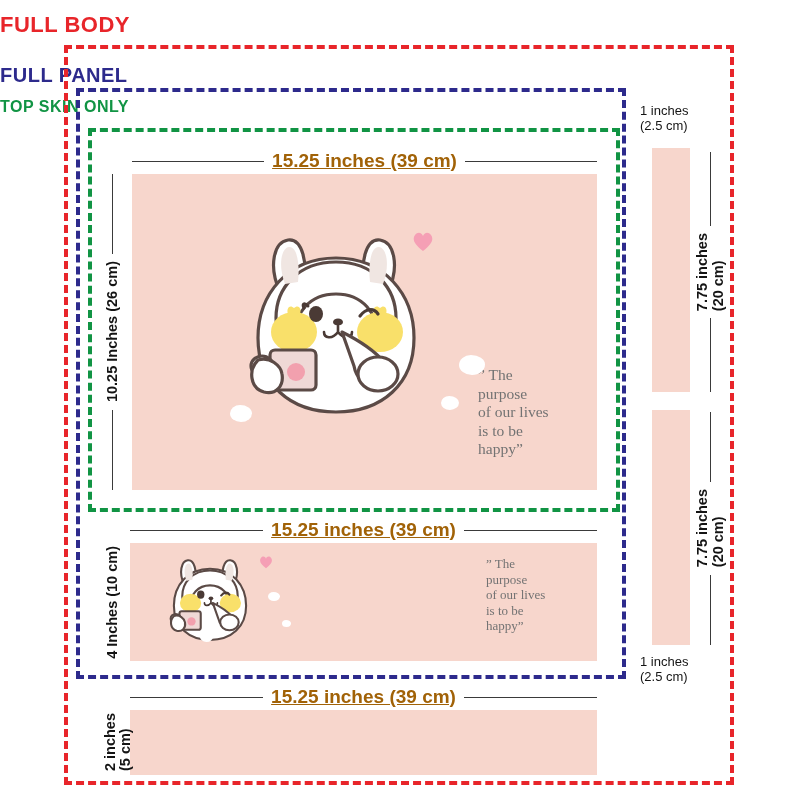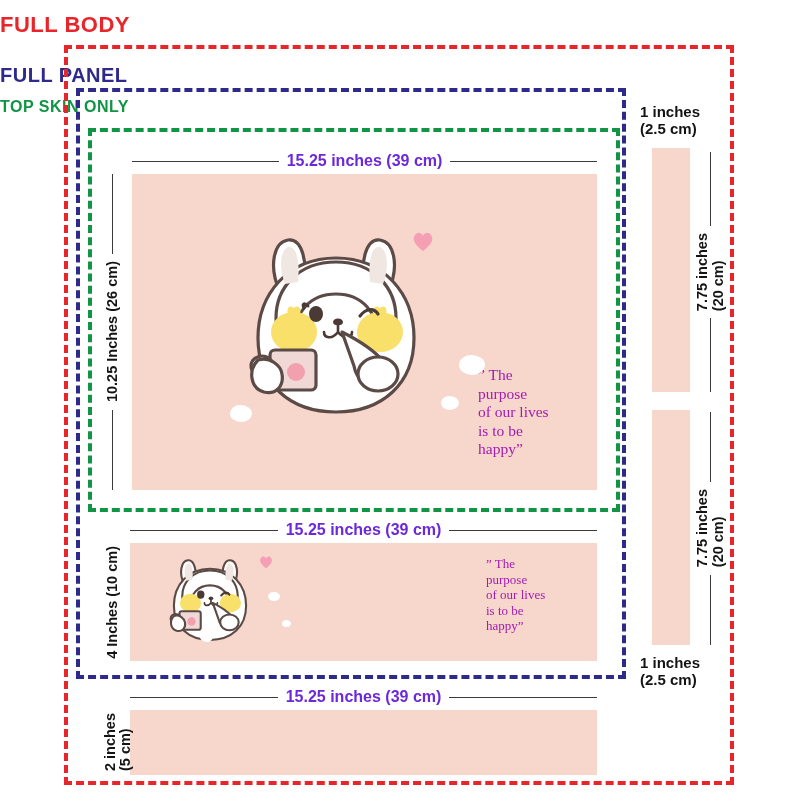--- a/index.html
+++ b/index.html
@@ -33,21 +33,21 @@
   #top-skin-panel{left:132px;top:174px;width:465px;height:316px;}
   #front-panel{left:130px;top:543px;width:467px;height:118px;}
   #bottom-strip{left:130px;top:710px;width:467px;height:65px;}
   #side-strip-1{left:652px;top:148px;width:38px;height:244px;}
   #side-strip-2{left:652px;top:410px;width:38px;height:235px;}
 
   
   .hdim{position:absolute;height:16px;display:flex;align-items:center;
         justify-content:center;gap:8px;}
   .hdim .rule{flex:1 1 auto;height:0;border-top:1.4px solid #3a3a3a;}
-  .hdim .txt{font-size:16px;font-weight:bold;color:#6d28d9;white-space:nowrap;}
+  .hdim .txt{font-size:19px;font-weight:bold;color:#a16207;white-space:nowrap;text-decoration:underline;}
   #dim-top-width{left:132px;top:153px;width:465px;}
   #dim-front-width{left:130px;top:522px;width:467px;}
   #dim-bottom-width{left:130px;top:689px;width:467px;}
 
   
   .vdim{position:absolute;width:16px;display:flex;flex-direction:column;
         align-items:center;justify-content:center;gap:7px;}
   .vdim .rule{flex:1 1 auto;width:0;border-left:1.4px solid #3a3a3a;}
   .vdim .txt{font-size:14.5px;font-weight:bold;color:#141414;white-space:nowrap;
              writing-mode:vertical-rl;transform:rotate(180deg);}
@@ -57,28 +57,28 @@
   #dim-strip2-height{left:702px;top:412px;height:233px;}
 
   
   .vdim2{position:absolute;display:flex;flex-direction:row-reverse;
          align-items:center;justify-content:center;}
   .vdim2 .txt{font-size:14.5px;font-weight:bold;color:#141414;white-space:nowrap;
               writing-mode:vertical-rl;transform:rotate(180deg);line-height:1.05;}
   #dim-bottom-height{left:98px;top:710px;width:40px;height:65px;}
 
   
-  .cap{position:absolute;font-size:15px;font-weight:bold;color:#141414;
+  .cap{position:absolute;font-size:13px;font-weight:normal;color:#141414;
        line-height:1.12;white-space:nowrap;}
   #cap-strip-top{left:640px;top:104px;}
   #cap-strip-bottom{left:640px;top:655px;}
 
   
   .quote{position:absolute;font-family:"Liberation Serif", serif;
-         color:#a21caf;line-height:1.2;white-space:pre-line;}
+         color:#737373;line-height:1.2;white-space:pre-line;}
   #quote-top{left:478px;top:366px;font-size:15.5px;}
   #quote-front{left:486px;top:556px;font-size:13px;}
 
   
   .bunny{position:absolute;}
   #bunny-top{left:228px;top:222px;width:216px;height:216px;}
   #bunny-front{left:160px;top:552px;width:100px;height:100px;}
   .heart{position:absolute;}
   .puff{position:absolute;background:#ffffff;border-radius:46% 54% 50% 50%/50% 48% 52% 50%;}
   #puff-a{left:230px;top:405px;width:22px;height:17px;}

